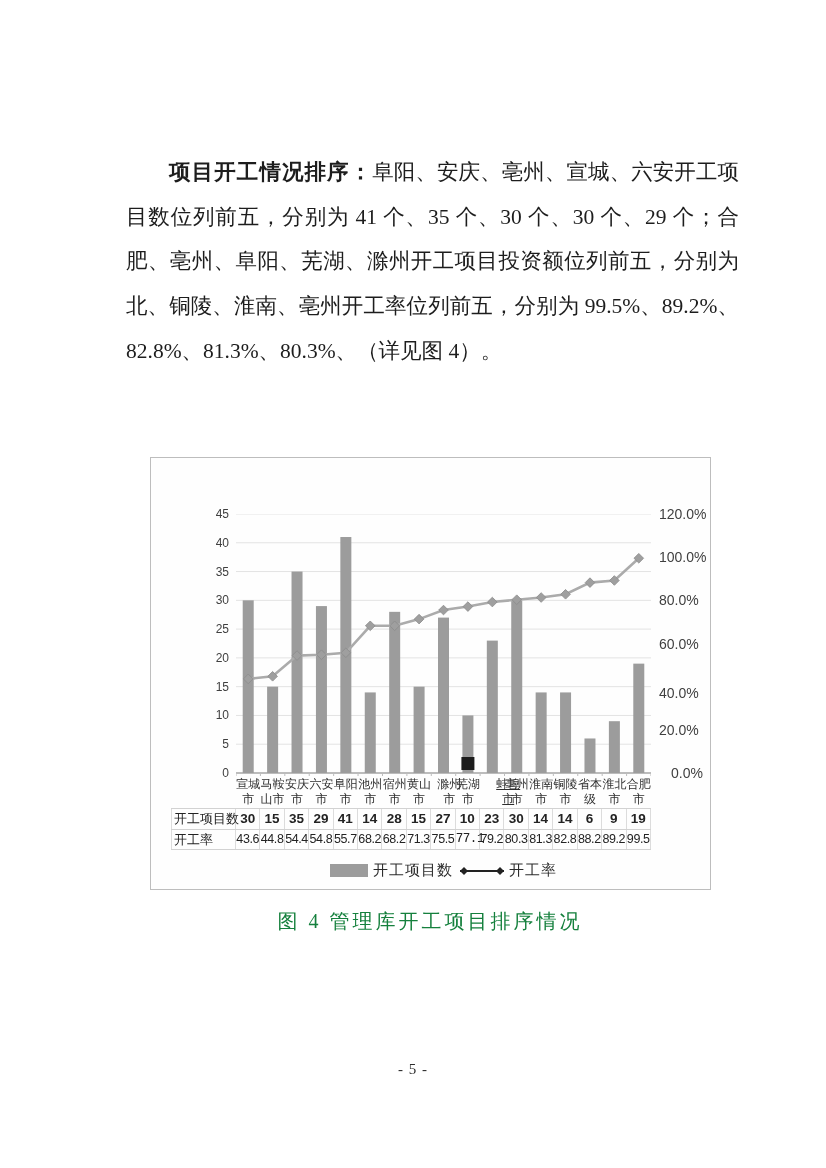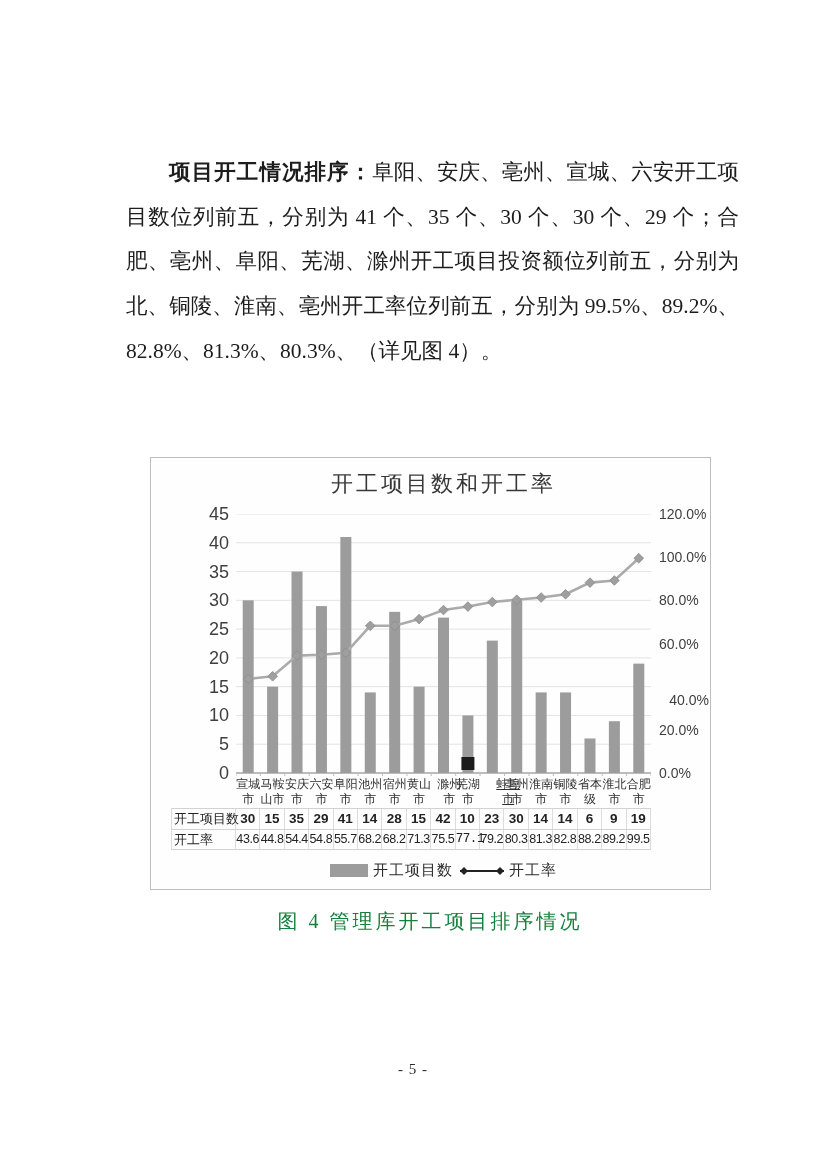--- a/index.html
+++ b/index.html
@@ -24,21 +24,21 @@
     border:1px solid #bdbdbd;background:#fefefe;
     font-family:"Liberation Sans","DejaVu Sans",sans-serif;
   }
   .chart-title{
     position:absolute;left:60px;top:11px;width:465px;text-align:center;
     font-family:"Liberation Serif","DejaVu Serif",serif;
     font-size:22px;letter-spacing:3px;color:#383838;font-weight:500;
   }
   .plot{position:absolute;left:85px;top:56px;}
   .tick-l{
-    position:absolute;width:40px;text-align:right;font-size:18px;color:#3f3f3f;
+    position:absolute;width:40px;text-align:right;font-size:12px;color:#3f3f3f;
     height:18px;line-height:18px;left:38px;
   }
   .tick-r{
     position:absolute;left:508px;width:50px;text-align:left;font-size:14px;color:#3f3f3f;
     height:16px;line-height:16px;
   }
   .xlab{
     position:absolute;top:319px;text-align:center;font-size:12px;line-height:15px;
     color:#2e2e2e;word-break:break-all;overflow:visible;
   }
@@ -80,21 +80,20 @@
 
   <div class="paragraph">
       <div class="para-line"><span class="indent"></span><b>项目开工情况排序：</b>阜阳、安庆、亳州、宣城、六安开工项</div>
       <div class="para-line">目数位列前五，分别为 41 个、35 个、30 个、30 个、29 个；合</div>
       <div class="para-line">肥、亳州、阜阳、芜湖、滁州开工项目投资额位列前五，分别为</div>
       <div class="para-line">北、铜陵、淮南、亳州开工率位列前五，分别为 99.5%、89.2%、</div>
       <div class="para-line last">82.8%、81.3%、80.3%、（详见图 4）。</div>
     </div>
 
   <div class="chart">
-    <div class="chart-title">开工项目数和开工率</div>
     <svg class="plot" width="415" height="266">
         <line x1="0" y1="230.22222222222223" x2="415" y2="230.22222222222223" stroke="#e3e3e3" stroke-width="1"></line>
         <line x1="0" y1="201.44444444444446" x2="415" y2="201.44444444444446" stroke="#e3e3e3" stroke-width="1"></line>
         <line x1="0" y1="172.66666666666669" x2="415" y2="172.66666666666669" stroke="#e3e3e3" stroke-width="1"></line>
         <line x1="0" y1="143.8888888888889" x2="415" y2="143.8888888888889" stroke="#e3e3e3" stroke-width="1"></line>
         <line x1="0" y1="115.11111111111111" x2="415" y2="115.11111111111111" stroke="#e3e3e3" stroke-width="1"></line>
         <line x1="0" y1="86.33333333333334" x2="415" y2="86.33333333333334" stroke="#e3e3e3" stroke-width="1"></line>
         <line x1="0" y1="57.55555555555554" x2="415" y2="57.55555555555554" stroke="#e3e3e3" stroke-width="1"></line>
         <line x1="0" y1="28.7777777777778" x2="415" y2="28.7777777777778" stroke="#e3e3e3" stroke-width="1"></line>
         <line x1="0" y1="0" x2="415" y2="0" stroke="#e3e3e3" stroke-width="1"></line>
@@ -164,23 +163,23 @@
         <div class="tick-l" style="top: 219.667px;">15</div>
         <div class="tick-l" style="top: 248.444px;">10</div>
         <div class="tick-l" style="top: 277.222px;">5</div>
         <div class="tick-l" style="top: 306px;">0</div>
       </div>
     <div id="ticksR">
         <div class="tick-r" style="top: 48px;">120.0%</div>
         <div class="tick-r" style="top: 91.1667px;">100.0%</div>
         <div class="tick-r" style="top: 134.333px;">80.0%</div>
         <div class="tick-r" style="top: 177.5px;">60.0%</div>
-        <div class="tick-r" style="top: 234px; text-align: right;">40.0%</div>
+        <div class="tick-r" style="top: 227px;">40.0%</div>
         <div class="tick-r" style="top: 263.833px;">20.0%</div>
-        <div class="tick-r" style="top: 307px;">0.0%</div>
+        <div class="tick-r" style="top: 307px; margin-left: 12px;">0.0%</div>
       </div>
     <div id="xlabs">
         <div class="xlab" style="left: 85px; width: 24.4118px;">宣城市</div>
         <div class="xlab" style="left: 109.412px; width: 24.4118px;">马鞍山市</div>
         <div class="xlab" style="left: 133.824px; width: 24.4118px;">安庆市</div>
         <div class="xlab" style="left: 158.235px; width: 24.4118px;">六安市</div>
         <div class="xlab" style="left: 182.647px; width: 24.4118px;">阜阳市</div>
         <div class="xlab" style="left: 207.059px; width: 24.4118px;">池州市</div>
         <div class="xlab" style="left: 231.471px; width: 24.4118px;">宿州市</div>
         <div class="xlab" style="left: 255.882px; width: 24.4118px;">黄山市</div>
@@ -198,21 +197,21 @@
         <div class="trow r1">
           <div class="tcell hdr" style="width: 65px;">开工项目数</div>
           <div class="tcell" style="width: 24.4118px;">30</div>
           <div class="tcell" style="width: 24.4118px;">15</div>
           <div class="tcell" style="width: 24.4118px;">35</div>
           <div class="tcell" style="width: 24.4118px;">29</div>
           <div class="tcell" style="width: 24.4118px;">41</div>
           <div class="tcell" style="width: 24.4118px;">14</div>
           <div class="tcell" style="width: 24.4118px;">28</div>
           <div class="tcell" style="width: 24.4118px;">15</div>
-          <div class="tcell" style="width: 24.4118px;">42</div>
+          <div class="tcell" style="width: 24.4118px;">27</div>
           <div class="tcell" style="width: 24.4118px;">10</div>
           <div class="tcell" style="width: 24.4118px;">23</div>
           <div class="tcell" style="width: 24.4118px;">30</div>
           <div class="tcell" style="width: 24.4118px;">14</div>
           <div class="tcell" style="width: 24.4118px;">14</div>
           <div class="tcell" style="width: 24.4118px;">6</div>
           <div class="tcell" style="width: 24.4118px;">9</div>
           <div class="tcell" style="width: 24.4118px;">19</div>
         </div>
         <div class="trow r2">

